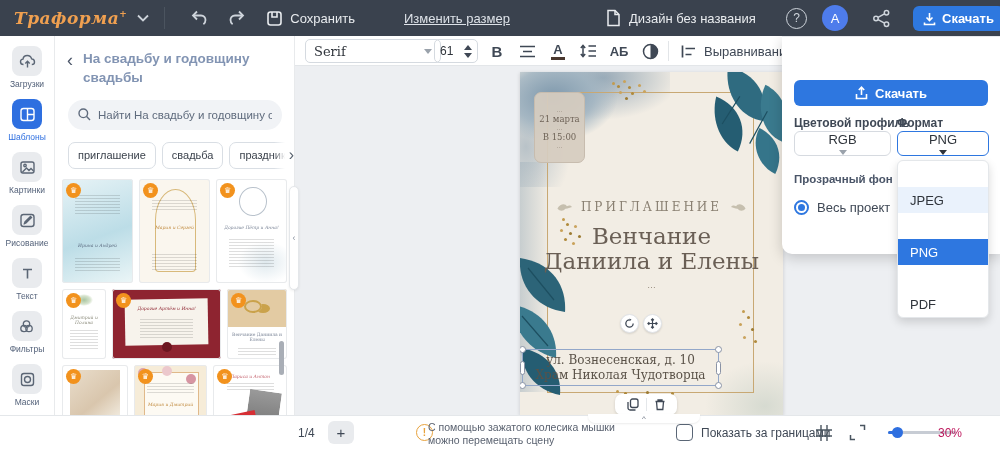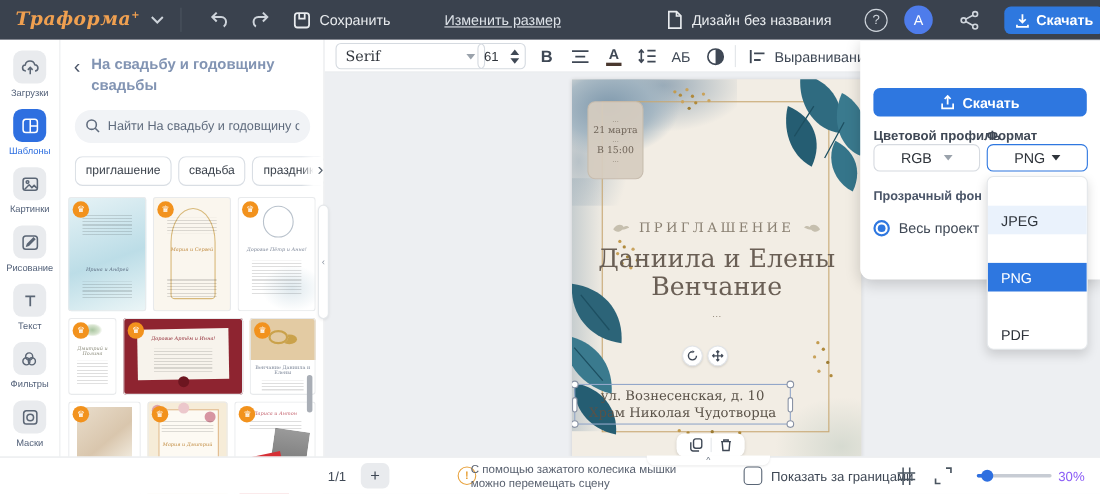--- a/index.html
+++ b/index.html
@@ -95,21 +95,21 @@
   .size-box .val { font-size:12px; color:#2f343b; flex:1; }
   .steppers { display:flex; flex-direction:column; gap:3px; cursor:pointer; }
   .tri-up { width:0; height:0; border-left:4px solid transparent; border-right:4px solid transparent; border-bottom:5px solid #3f4855; }
   .tri-dn { width:0; height:0; border-left:4px solid transparent; border-right:4px solid transparent; border-top:5px solid #3f4855; }
   .et-btn { position:absolute; top:2px; height:26px; display:flex; align-items:center; justify-content:center; cursor:pointer; color:#3f4855; }
   .et-bold { left:191px; width:22px; font-size:15px; font-weight:bold; }
   .et-align { left:220px; width:24px; }
   .et-color { left:252px; width:22px; flex-direction:column; font-size:13px; font-weight:bold; line-height:13px; }
   .et-color .bar { width:14px; height:3px; background:#4a382f; margin-top:1px; }
   .et-lh { left:280px; width:26px; }
-  .et-case { left:310px; width:28px; font-size:13px; font-weight:normal; }
+  .et-case { left:310px; width:28px; font-size:13px; font-weight:bold; }
   .et-contrast { left:343px; width:24px; }
   .et-sep { position:absolute; left:373px; top:5px; width:1px; height:20px; background:#e2e5e8; }
   .et-alignment { position:absolute; left:386px; top:2px; height:26px; display:flex; align-items:center; gap:8px; font-size:13px; color:#3f4855; white-space:nowrap; cursor:pointer; }
 
   
   .canvas { position:absolute; left:520px; top:72px; width:263px; height:343px; background:#f2ede4; box-shadow:0 1px 4px rgba(0,0,0,.15); overflow:hidden; z-index:4; }
   .wc-tl { position:absolute; left:0; top:0; width:150px; height:115px;
     background:radial-gradient(90px 62px at 22% 22%, #7e98ac, rgba(158,178,192,.85) 45%, rgba(185,200,210,0) 72%),
                radial-gradient(110px 60px at 55% 5%, rgba(142,162,178,.9), rgba(142,162,178,0) 70%),
                radial-gradient(60px 90px at 4% 65%, rgba(160,176,188,.7), rgba(160,176,188,0) 75%); }
@@ -141,21 +141,21 @@
   .obj-pill .pi { width:26px; display:flex; align-items:center; justify-content:center; cursor:pointer; }
   .obj-pill .pdiv { width:1px; height:13px; background:#e4e7ea; }
   .canvas-tab { position:absolute; left:588px; top:414px; width:112px; height:9px; background:#fff; border-radius:0 0 7px 7px; box-shadow:0 1px 2px rgba(0,0,0,.08); z-index:22; display:flex; align-items:center; justify-content:center; font-size:8px; line-height:8px; color:#6a7482; cursor:pointer; }
 
   
   .dl-panel { position:absolute; left:782px; top:36px; width:218px; height:218px; background:#fff; border-radius:0 0 0 10px; box-shadow:0 4px 14px rgba(0,0,0,.18); z-index:30; }
   .dl-title { padding:12px 0 10px 13px; font-size:13px; color:#3f4855; }
   .dl-hr { height:1px; background:#e8eaed; }
   .dl-btn { position:absolute; left:12px; top:44px; width:194px; height:26px; background:#2e77e0; border-radius:6px; display:flex; align-items:center; justify-content:center; gap:7px; color:#fff; font-size:13px; font-weight:bold; cursor:pointer; }
   .dl-lab { position:absolute; font-size:12px; font-weight:bold; color:#3f4855; }
-  .dl-sel { position:absolute; height:25px; border-radius:6px; display:flex; align-items:center; padding:0 24px; font-size:13px; color:#2f343b; cursor:pointer; }
+  .dl-sel { position:absolute; height:25px; border-radius:6px; display:flex; align-items:center; padding:0 12px; font-size:13px; color:#2f343b; cursor:pointer;flex-direction:column; }
   .dl-sel .val { flex:1; }
   .sel-rgb { left:12px; top:95px; width:97px; border:1px solid #d6dae0; }
   .sel-fmt { left:115px; top:95px; width:92px; border:1.5px solid #2e77e0; }
   .chev { width:0; height:0; border-left:4px solid transparent; border-right:4px solid transparent; border-top:5px solid #9aa2ab; }
   .chev.dark { border-top-color:#2f343b; }
   .dl-transp { position:absolute; left:12px; top:135px; display:flex; align-items:center; gap:6px; font-size:11.5px; font-weight:bold; color:#4a5568; }
   .mini-crown { width:15px; height:15px; border-radius:50%; background:#f2921d; color:#fff; font-size:8px; display:flex; align-items:center; justify-content:center; }
   .dl-radios { position:absolute; left:12px; top:164px; display:flex; align-items:center; gap:8px; font-size:13px; color:#3f4855; }
   .radio { width:15px; height:15px; border-radius:50%; border:2px solid #2e77e0; display:flex; align-items:center; justify-content:center; cursor:pointer; }
   .radio .dot { width:7px; height:7px; border-radius:50%; background:#2e77e0; }
@@ -171,21 +171,21 @@
   .bb-add { position:absolute; left:328px; top:5px; width:26px; height:23px; background:#e9ebee; border-radius:6px; font-size:15px; color:#3f4855; display:flex; align-items:center; justify-content:center; cursor:pointer; }
   .bb-warn { position:absolute; left:416px; top:8px; width:17px; height:17px; border:1.5px solid #e8a23c; border-radius:50%; color:#e8a23c; font-size:10px; font-weight:bold; display:flex; align-items:center; justify-content:center; }
   .bb-hint { position:absolute; left:428px; top:5px; font-size:10.5px; line-height:12.5px; color:#5a6270; }
   .bb-check { position:absolute; left:676px; top:8px; width:17px; height:17px; border:1.5px solid #5a6676; border-radius:4px; cursor:pointer; }
   .bb-checklb { position:absolute; left:701px; top:10px; font-size:12px; color:#3f4855; cursor:pointer; }
   .bb-grid { position:absolute; left:815px; top:8px; cursor:pointer; }
   .bb-expand { position:absolute; left:849px; top:8px; cursor:pointer; }
   .bb-slider { position:absolute; left:888px; top:15px; width:68px; height:3px; background:#c7ccd4; border-radius:2px; cursor:pointer; }
   .bb-slider .fill { position:absolute; left:0; top:0; width:9px; height:3px; background:#2e6fe0; border-radius:2px; }
   .bb-slider .knob { position:absolute; left:4px; top:-4px; width:11px; height:11px; border-radius:50%; background:#2e6fe0; }
-  .bb-zoom { position:absolute; left:962px; top:10px; font-size:12px; color:#8b5cf6; }
+  .bb-zoom { position:absolute; left:938px; top:10px; font-size:12px; color:#be185d; }
 </style>
 </head>
 <body>
 
 <div class="topbar">
   <div class="logo"><span>Траформа</span><sup>+</sup></div>
   <span class="tb-chev">
     <svg width="12" height="8" viewBox="0 0 12 8">
         <path d="M1 1.5 L6 6.5 L11 1.5" fill="none" stroke="#cdd3da" stroke-width="1.8"></path>
       </svg>
@@ -478,22 +478,22 @@
   <div class="inv-header">
     <svg width="16" height="10" viewBox="0 0 22 12">
         <path d="M2 8 C6 1 13 1 15 5 C18 3 21 4 22 6 C19 7 17 8 13 8.5 C10 12 5 12 2 8Z" fill="#c6bfae"></path>
       </svg>
     <span class="hd">ПРИГЛАШЕНИЕ</span>
     <svg width="16" height="10" viewBox="0 0 22 12" style="transform:scaleX(-1)">
         <path d="M2 8 C6 1 13 1 15 5 C18 3 21 4 22 6 C19 7 17 8 13 8.5 C10 12 5 12 2 8Z" fill="#c6bfae"></path>
       </svg>
   </div>
   <div class="inv-names">
+    <div>Венчание</div>
     <div>Даниила и Елены</div>
-    <div>Венчание</div>
   </div>
   <div class="inv-dots">…</div>
   <div class="sel-btns">
     <div class="round-btn">
       <svg width="11" height="11" viewBox="0 0 12 12">
           <path d="M10 6 A4 4 0 1 1 6 2" fill="none" stroke="#3f4855" stroke-width="1.4"></path>
           <path d="M6 0.5 L8.2 2 L6 3.5" fill="#3f4855"></path>
         </svg>
     </div>
     <div class="round-btn">
@@ -562,21 +562,21 @@
     <span class="radio off"></span>
   </div>
   <div class="fmt-menu">
     <div class="fmt-opt hover">JPEG</div>
     <div class="fmt-opt sel">PNG</div>
     <div class="fmt-opt">PDF</div>
   </div>
 </div>
 
 <div class="bottombar">
-  <span class="bb-pages">1/1</span>
+  <span class="bb-pages">1/4</span>
   <div class="bb-add">+</div>
   <div class="bb-warn">!</div>
   <div class="bb-hint">
     <div>С помощью зажатого колесика мышки</div>
     <div>можно перемещать сцену</div>
   </div>
   <span class="bb-check"></span>
   <span class="bb-checklb">Показать за границами</span>
   <span class="bb-grid">
     <svg width="18" height="18" viewBox="0 0 18 18" stroke="#4a5560" stroke-width="1.4">

